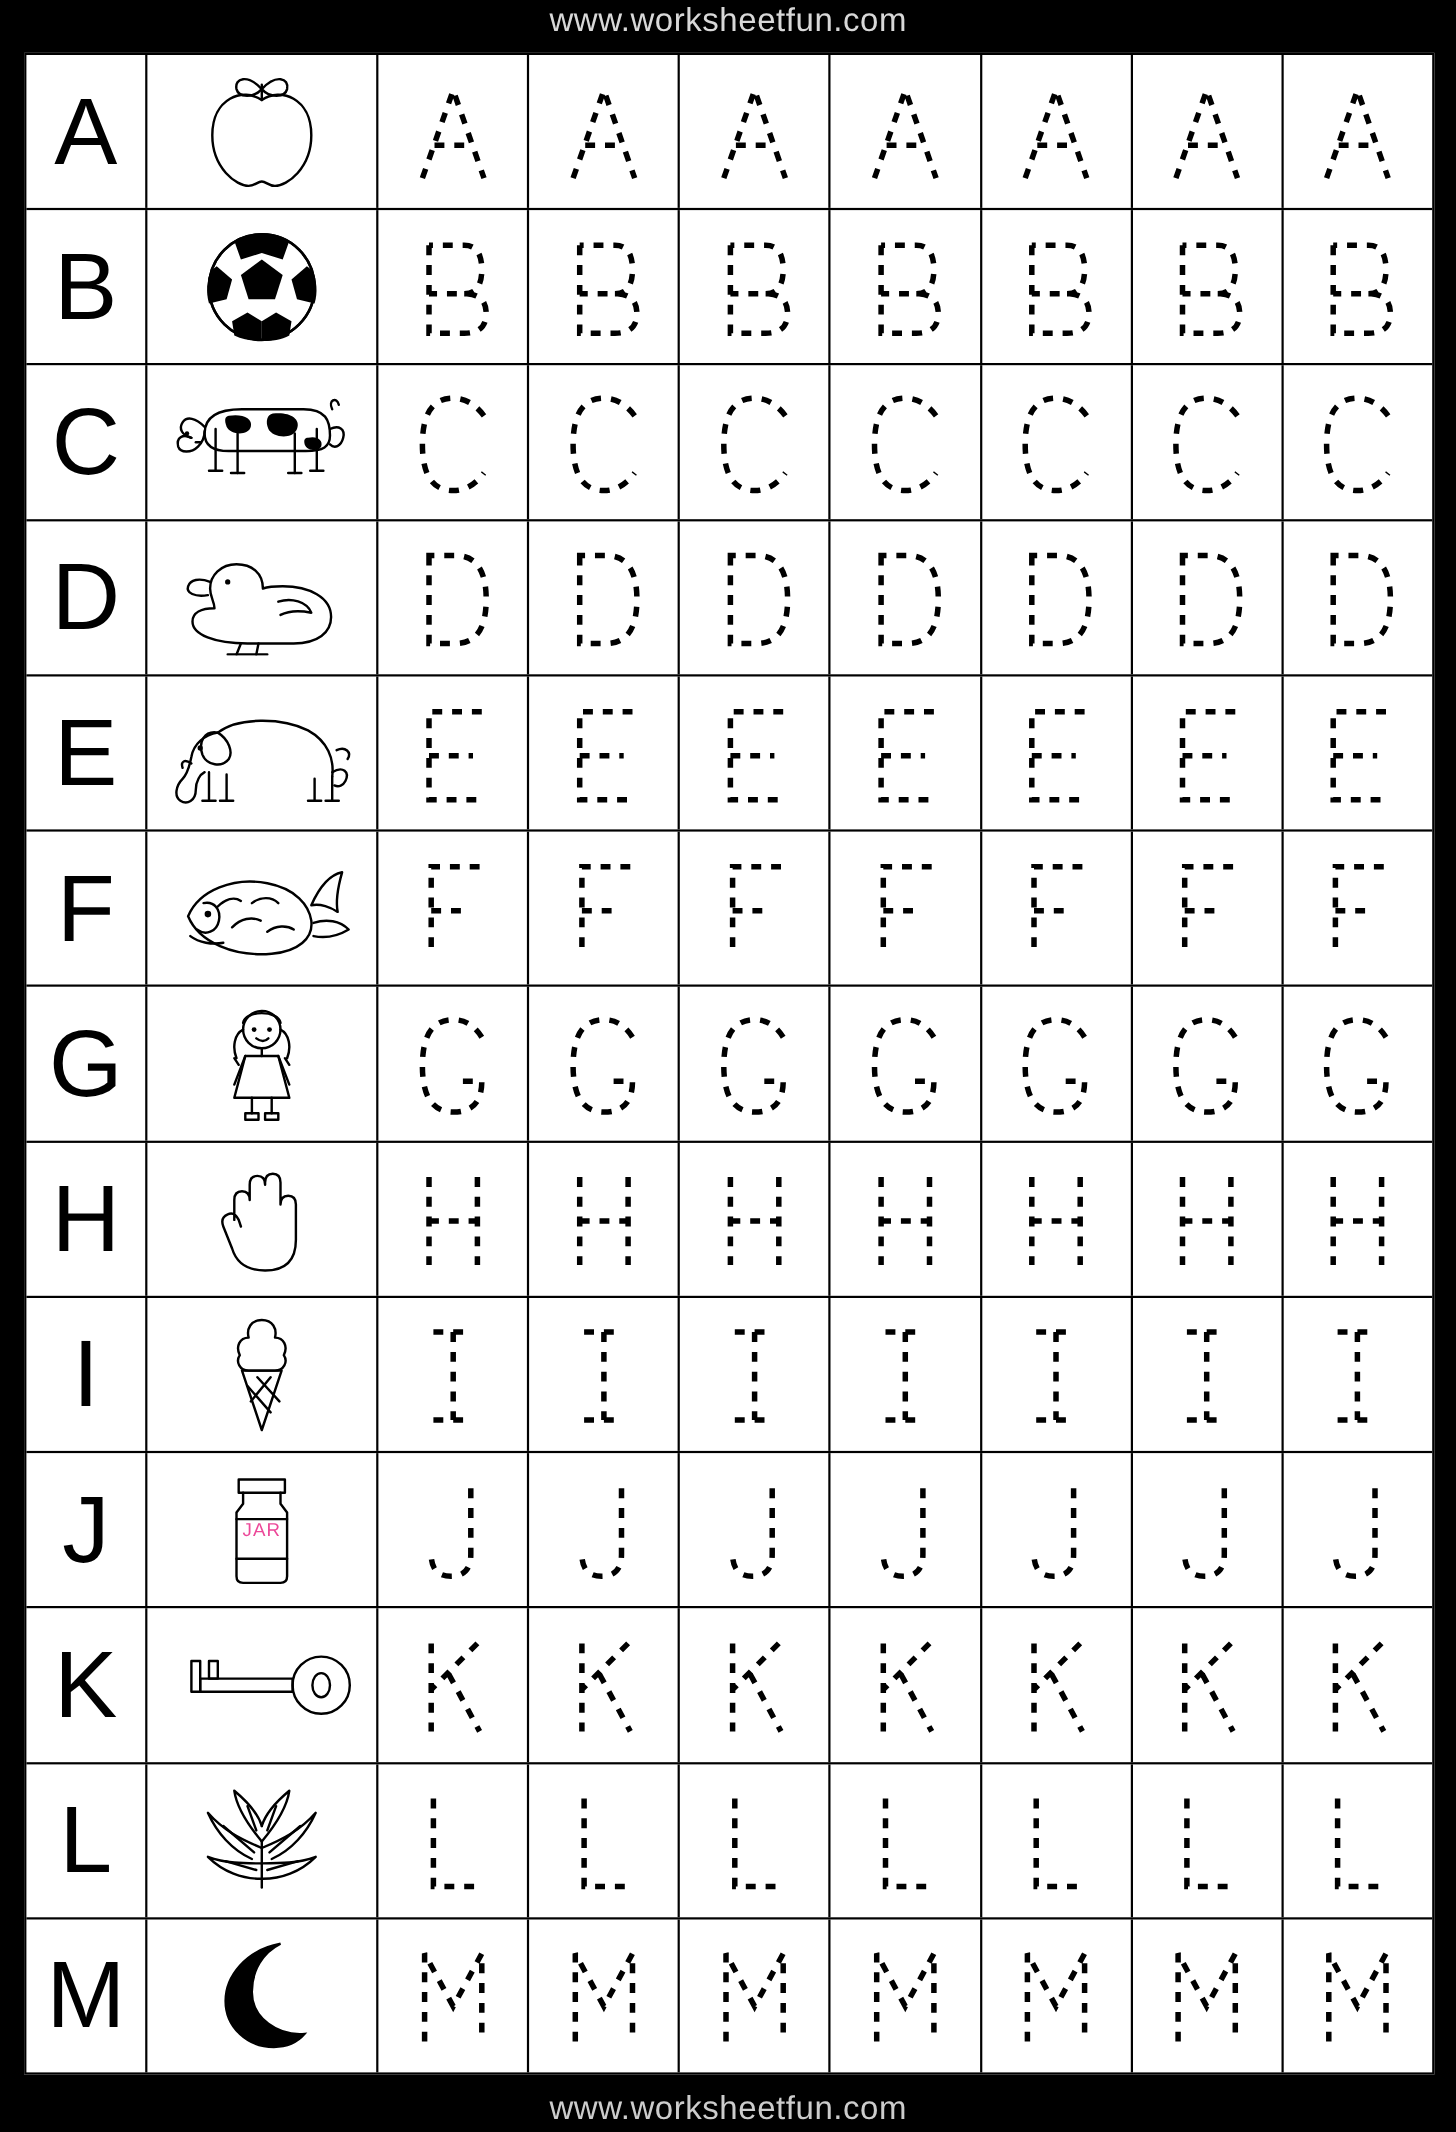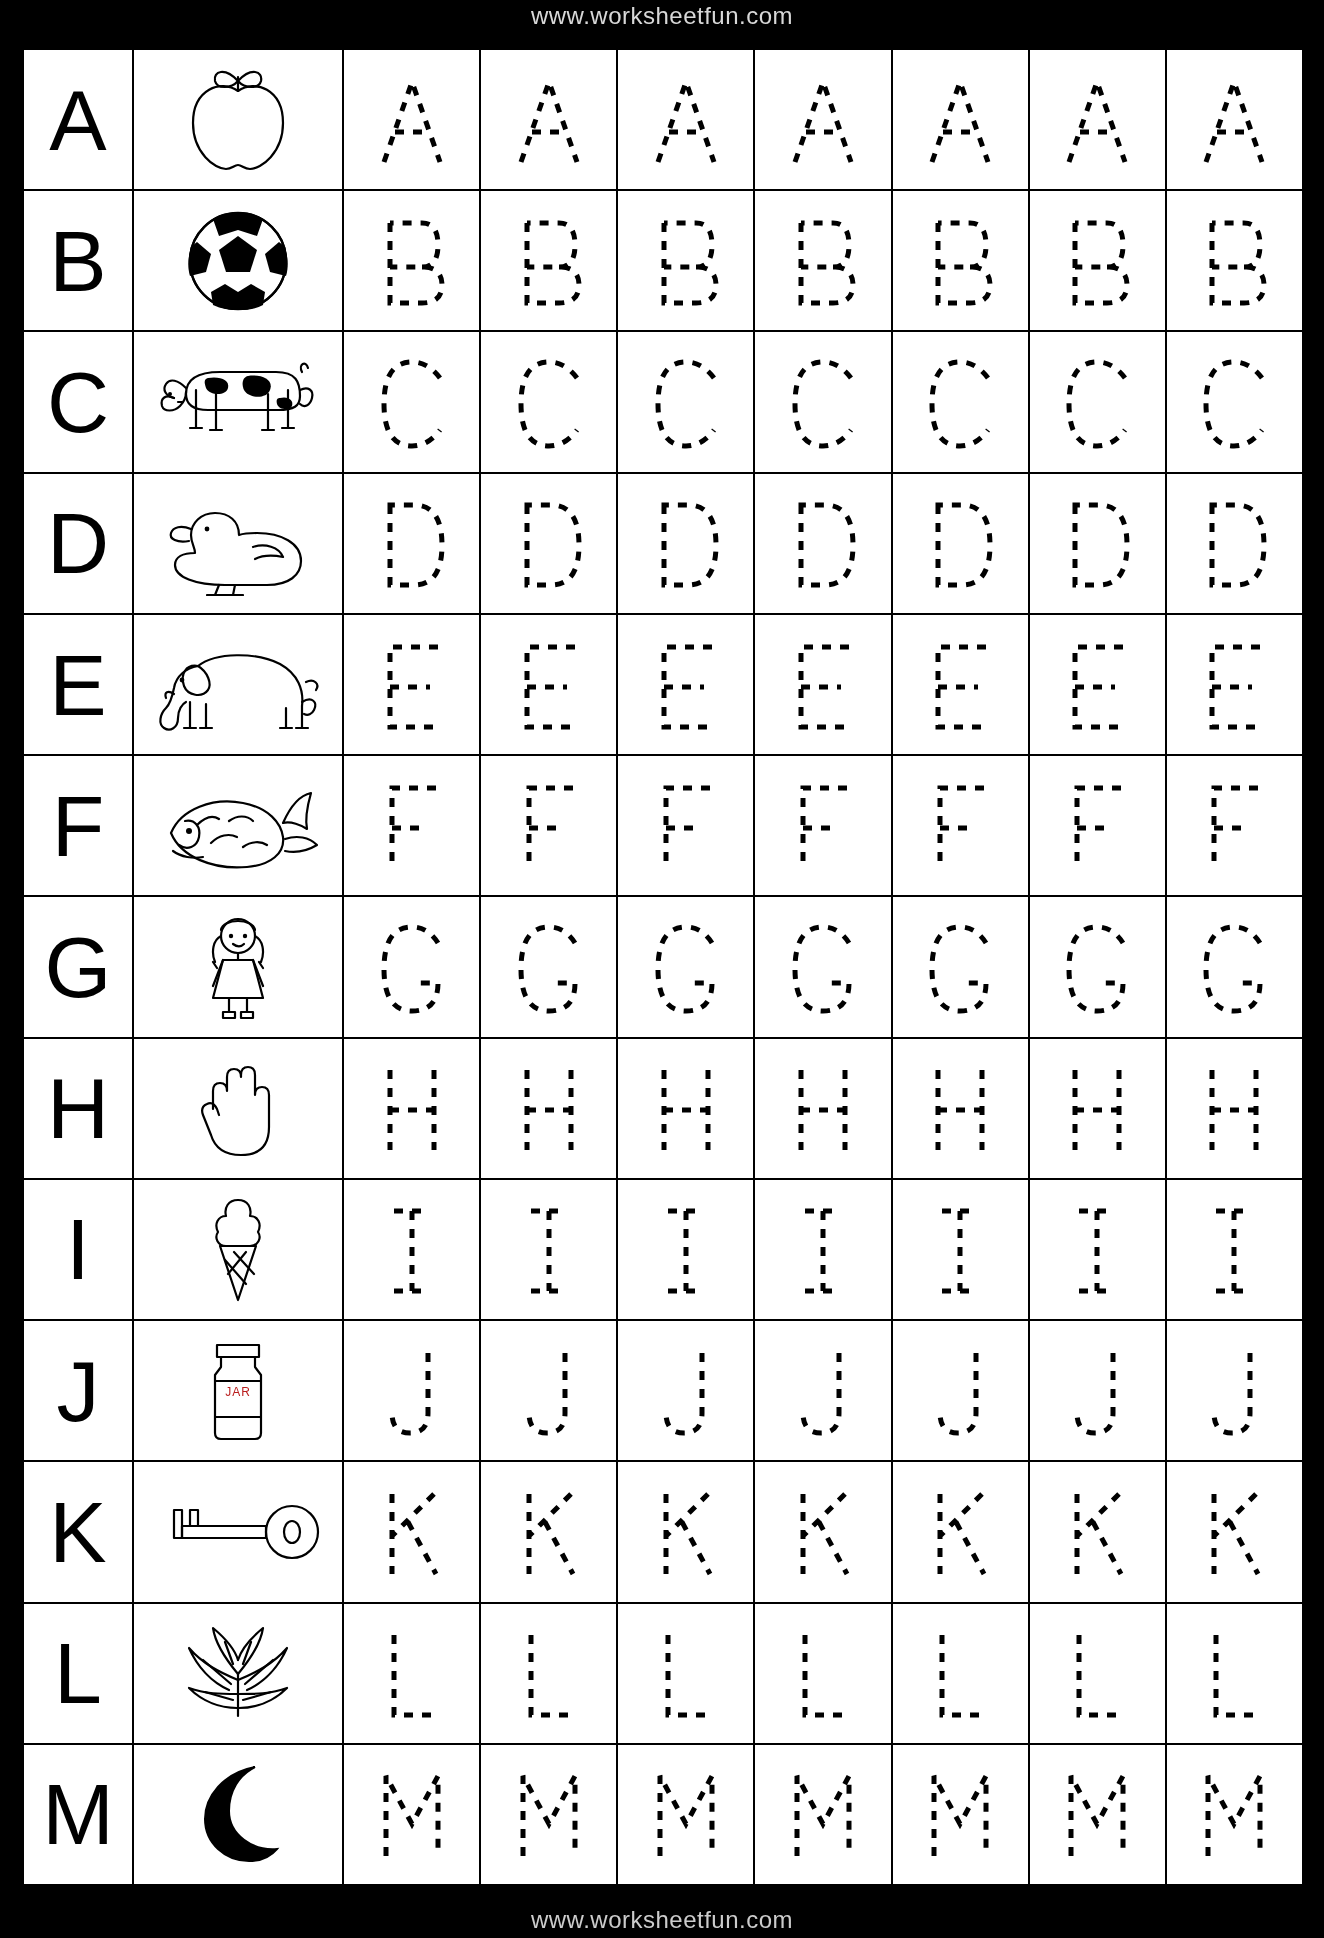--- a/index.html
+++ b/index.html
@@ -18,21 +18,21 @@
     width: 1324px;
     height: 1938px;
     background: #000000;
   }
   .watermark-top, .watermark-bottom {
     position: absolute;
     left: 0;
     width: 1324px;
     text-align: center;
     color: #d8d8d8;
-    font-size: 24px;
+    font-size: 30px;
     font-family: "Liberation Sans", sans-serif;
     letter-spacing: 0.5px;
   }
   .watermark-top { top: 2px; }
   .watermark-bottom { bottom: 4px; color: #cccccc; }
 
   .sheet {
     position: absolute;
     left: 22px;
     top: 48px;
@@ -98,23 +98,23 @@
   .trace-cell svg { display: block; }
   .dashed {
     fill: none;
     stroke: #000000;
     stroke-width: 5;
     stroke-dasharray: 9 9;
     stroke-linecap: butt;
   }
   .jar-label {
     position: absolute;
-    font-size: 12px;
+    font-size: 17px;
     font-family: "Liberation Sans", sans-serif;
-    color: #b91c1c;
+    color: #ec4899;
     letter-spacing: 1px;
     top: 50%;
     left: 50%;
     transform: translate(-50%, -46%);
     text-align: right;
   }
   .pic-line { fill: none; stroke: #000; stroke-width: 2.2; stroke-linejoin: round; stroke-linecap: round; }
   .pic-fill { fill: #000; stroke: none; }
   .pic-white { fill: #fff; stroke: #000; stroke-width: 2.2; }
 </style>

